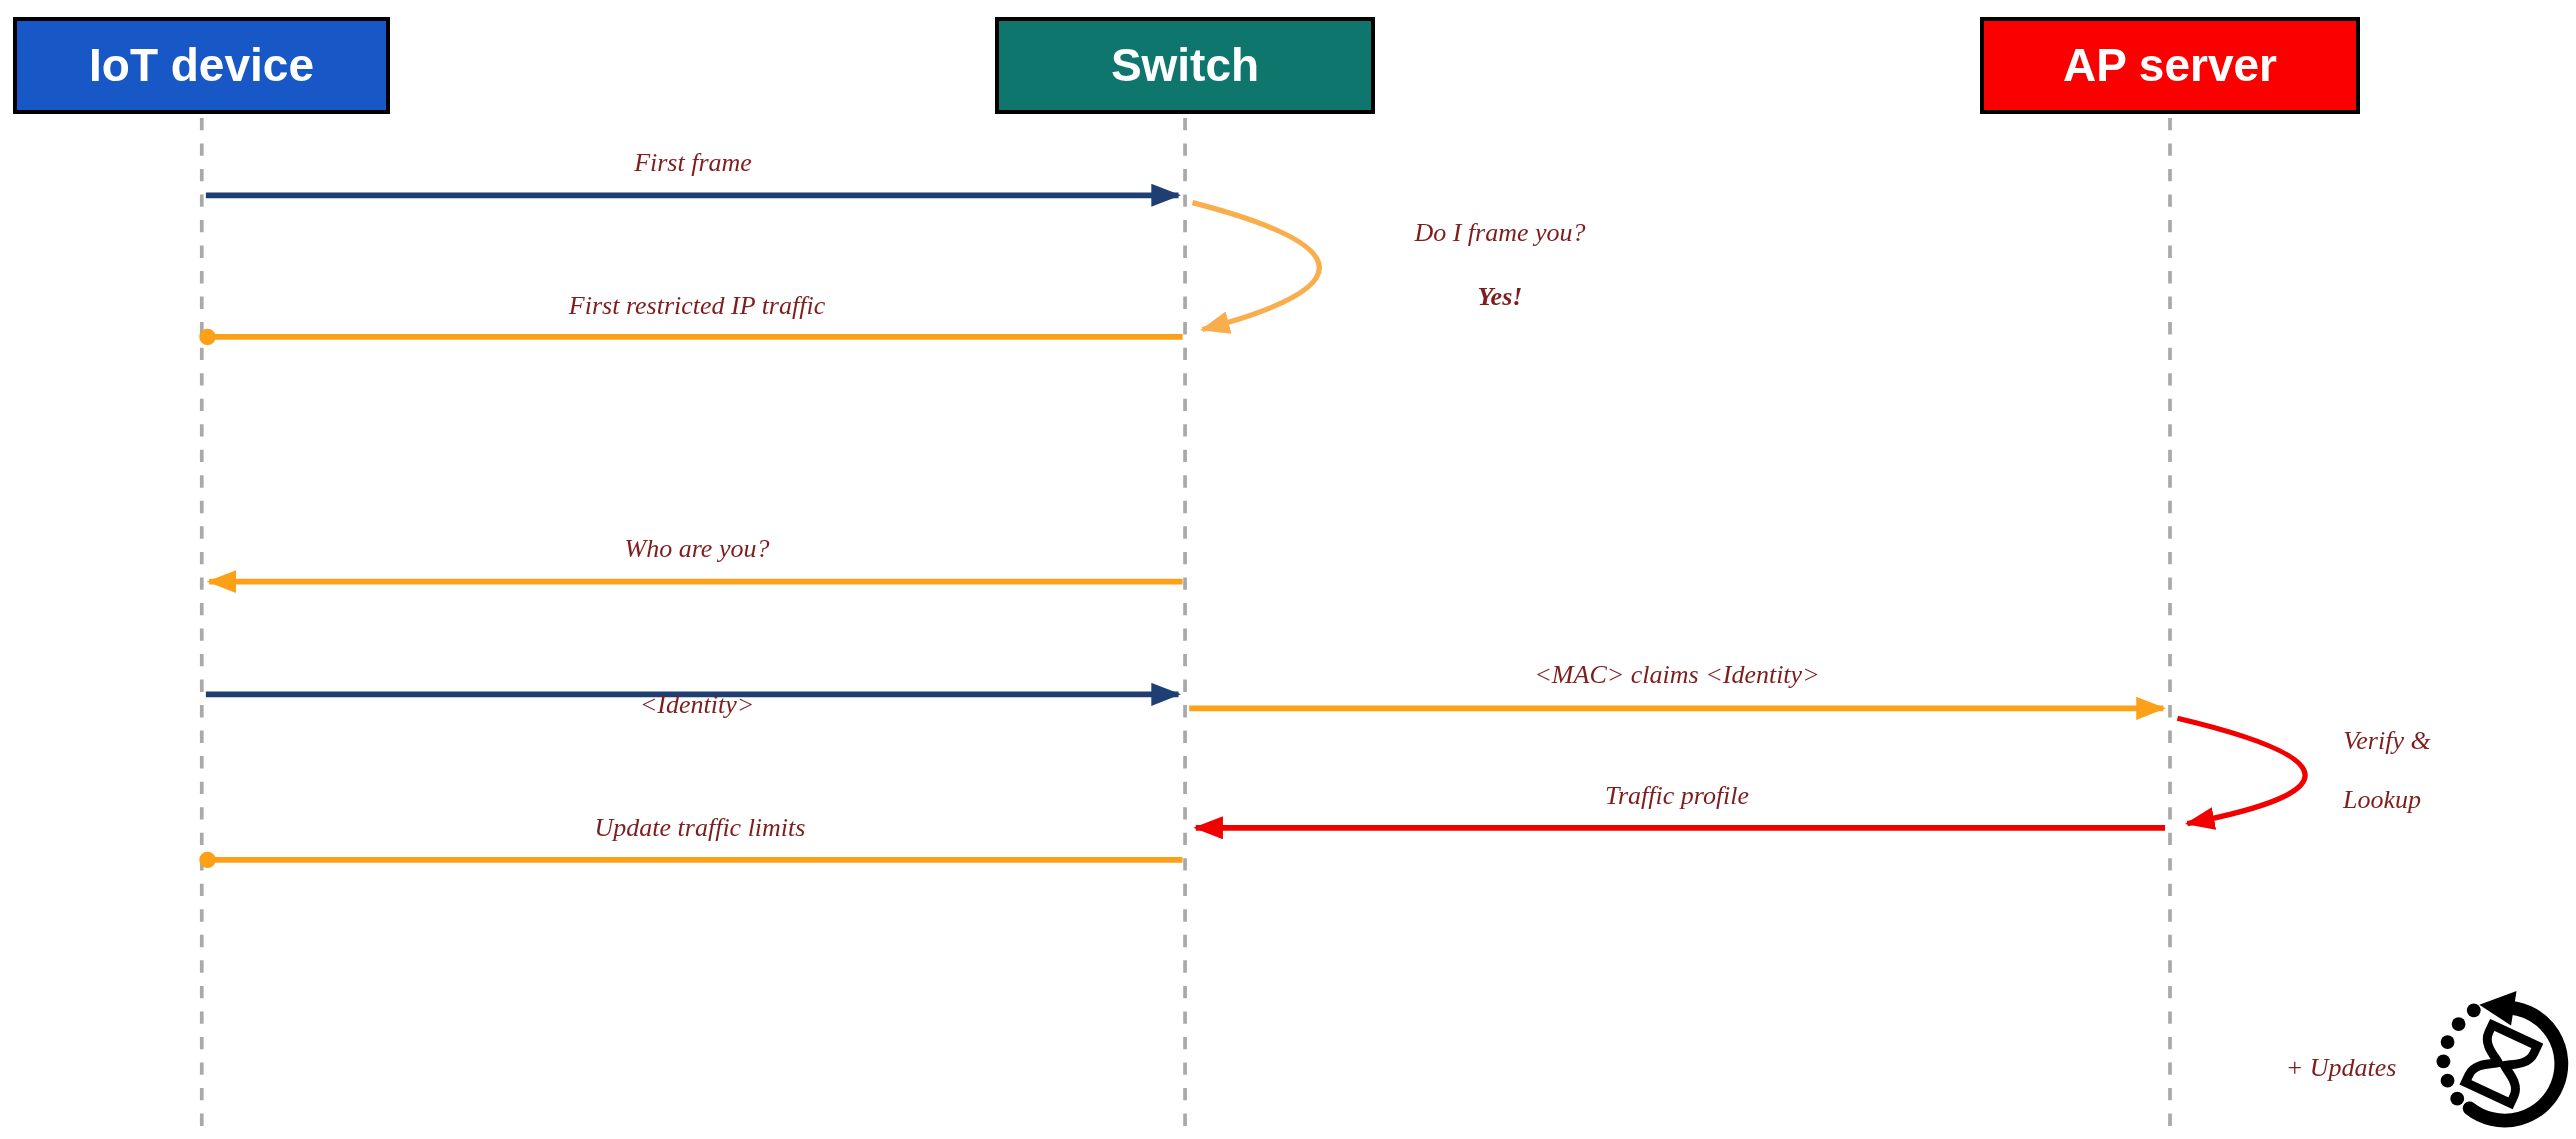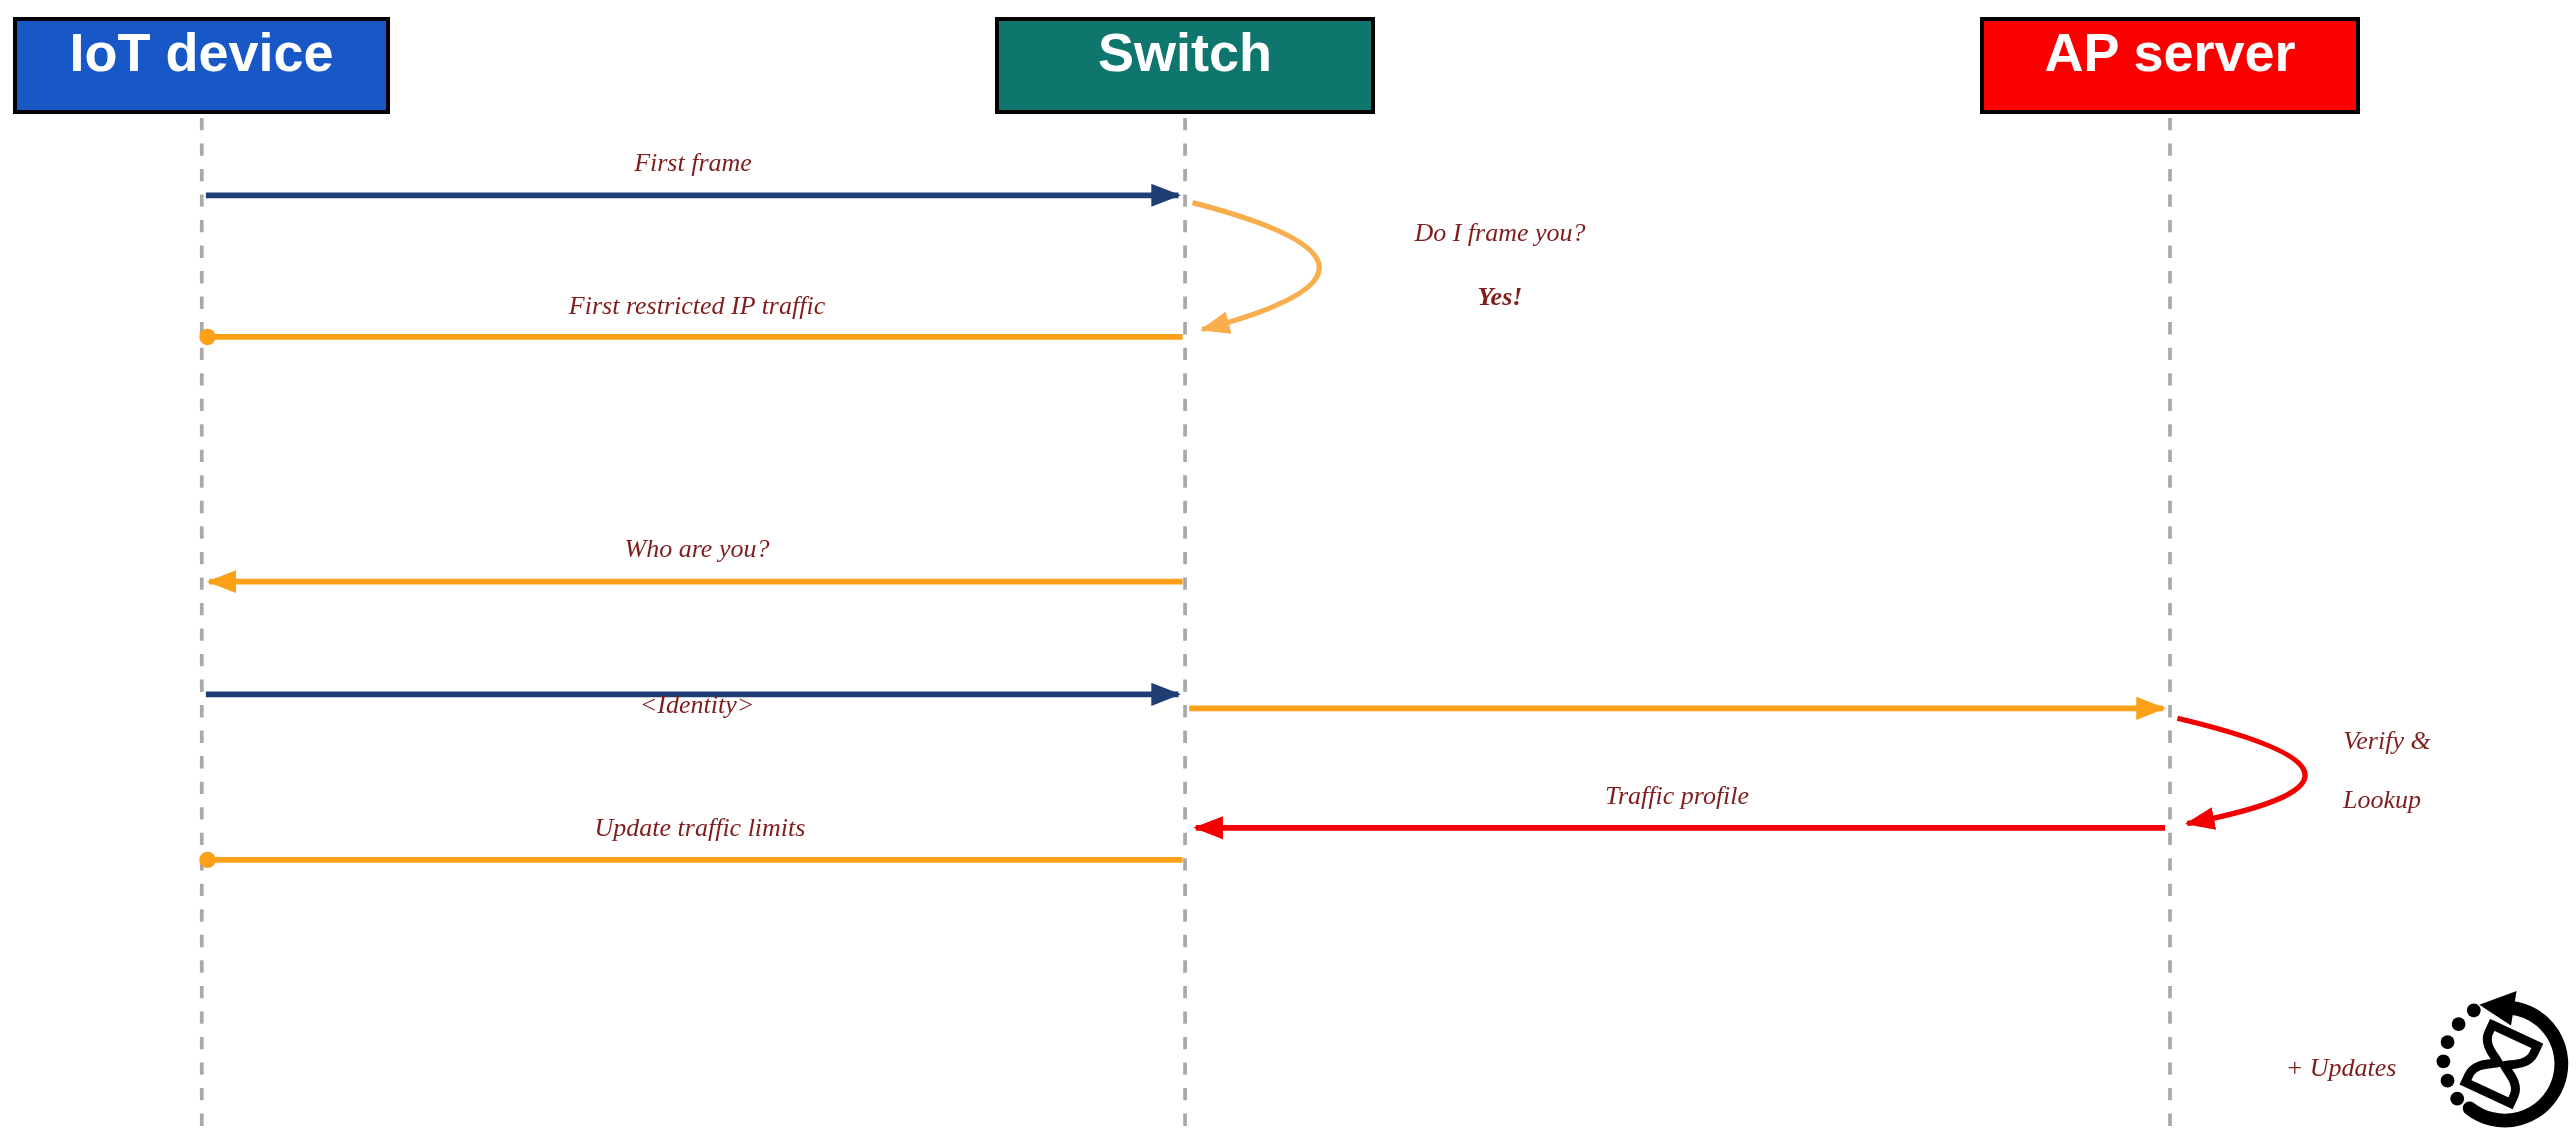--- a/index.html
+++ b/index.html
@@ -7,23 +7,23 @@
     position:relative;
     width:2576px;height:1140px;
     background:#ffffff;
     font-family:"Liberation Serif", serif;
     overflow:hidden;
   }
   .layer{position:absolute;left:0;top:0;width:2576px;height:1140px;}
   .actor{
     position:absolute;top:16.5px;height:97px;
     border:4.1px solid #000;box-sizing:border-box;
-    display:flex;align-items:flex-start;justify-content:center;
+    display:flex;align-items:center;justify-content:center;
     font-family:"Liberation Sans", sans-serif;
-    font-weight:bold;font-size:54px;color:#ffffff;
+    font-weight:bold;font-size:46px;color:#ffffff;
   }
   .actor-iot{left:13px;width:377px;background:#1757C6;}
   .actor-switch{left:995px;width:380px;background:#0f766e;}
   .actor-ap{left:1980px;width:380px;background:#FA0000;}
   .msg{
     position:absolute;transform:translate(-50%,-50%);
     font-style:italic;font-size:26px;color:#7f1d1d;
     white-space:nowrap;line-height:1.1;
   }
   .msg.bold{font-weight:bold;}
@@ -84,20 +84,21 @@
   <div class="actor actor-ap">
     <span>AP server</span>
   </div>
 
   <div class="msg" style="left:693px;top:163px;">First frame</div>
   <div class="msg" style="left:1500px;top:233px;">Do I frame you?</div>
   <div class="msg bold" style="left:1500px;top:297px;">Yes!</div>
   <div class="msg" style="left:697px;top:306px;">First restricted IP traffic</div>
   <div class="msg" style="left:697px;top:549px;">Who are you?</div>
   <div class="msg" style="left:697px;top:663px;margin-top:42px;">&lt;Identity&gt;</div>
+  <div class="msg" style="left:1677px;top:675px;">&lt;MAC&gt; claims &lt;Identity&gt;</div>
   <div class="msg" style="left:2387px;top:741px;">Verify &amp;</div>
   <div class="msg" style="left:2382px;top:800px;">Lookup</div>
   <div class="msg" style="left:1677px;top:796px;">Traffic profile</div>
   <div class="msg" style="left:700px;top:828px;">Update traffic limits</div>
   <div class="msg" style="left:2306px;top:1068px;margin-left:35px;">+ Updates</div>
 
   <div class="icon-box">
     <svg width="138" height="138" viewBox="0 0 100 100" xmlns="http://www.w3.org/2000/svg">
 
       <path d="M 57 12 A 41 41 0 1 1 28 85" fill="none" stroke="#000" stroke-width="10" stroke-linecap="round"></path>

